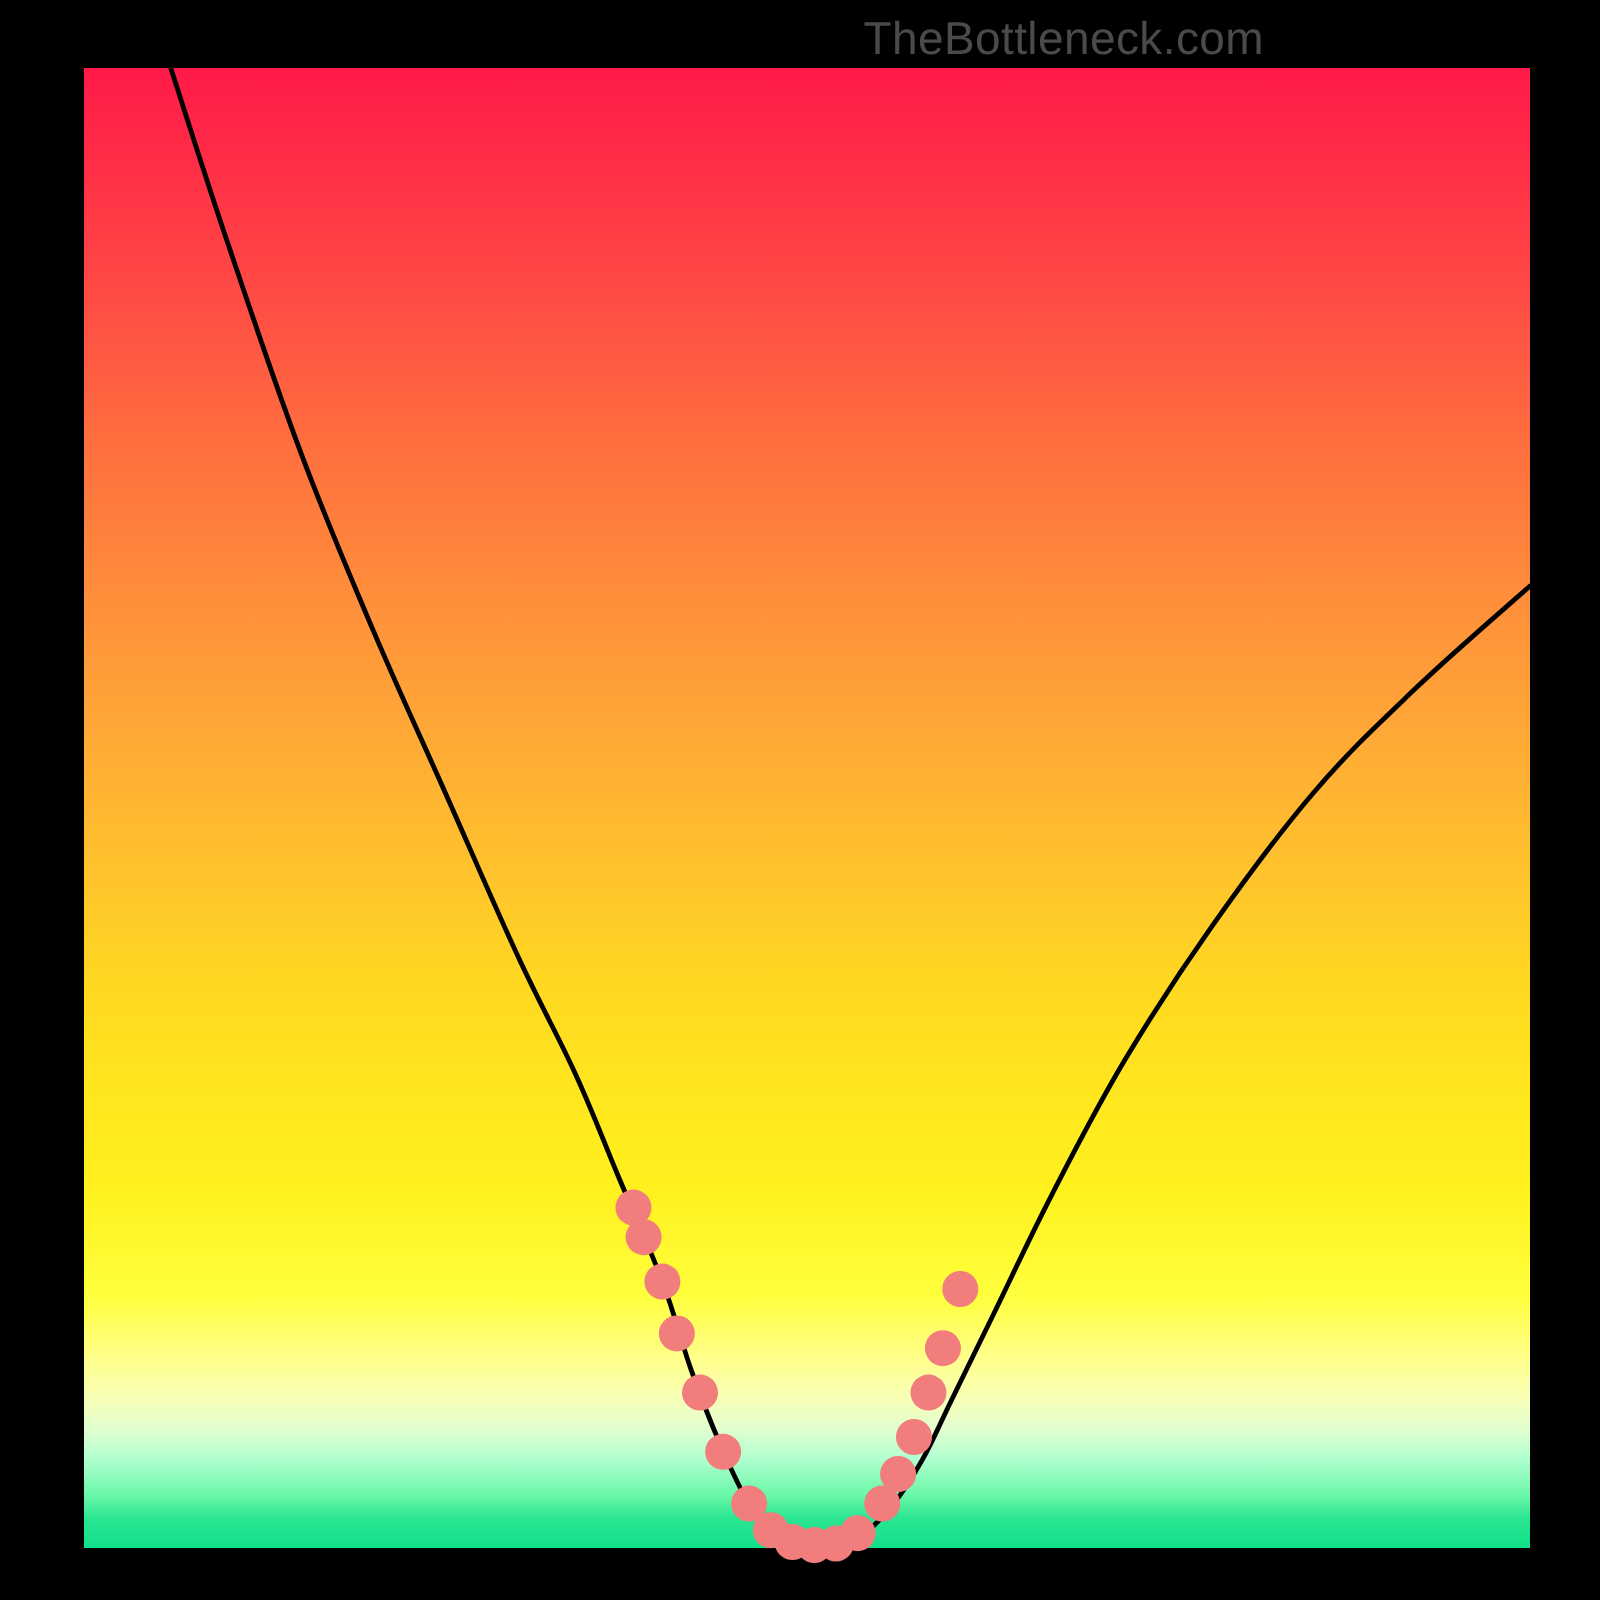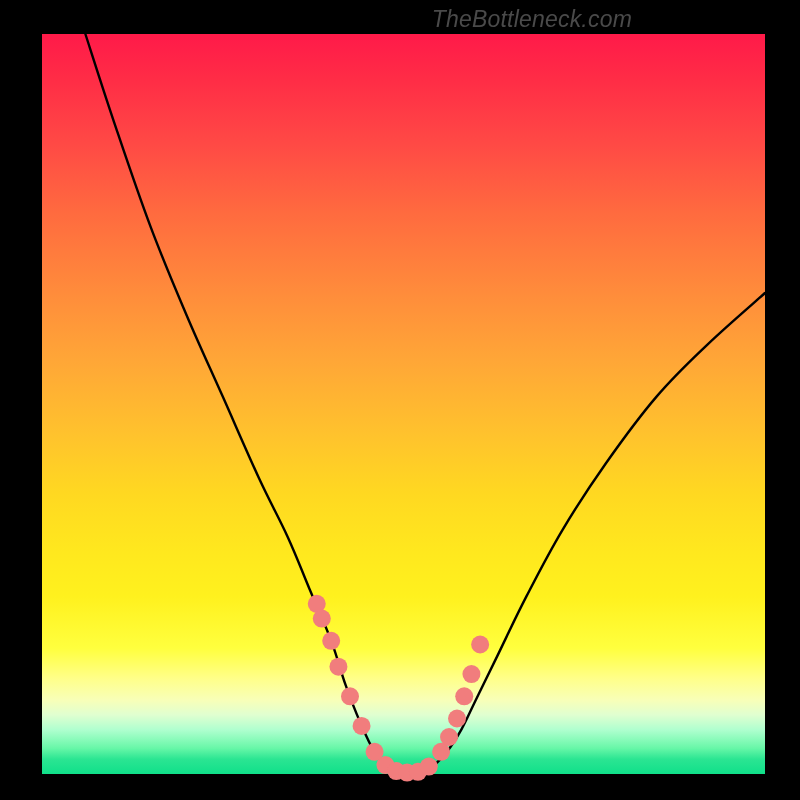--- a/index.html
+++ b/index.html
@@ -9,21 +9,20 @@
     height: 800px;
     background: #000;
     overflow: hidden;
     font-family: Arial, Helvetica, sans-serif;
   }
   .frame {
     position: relative;
     width: 650px;
     height: 800px;
     background: #000;
-    font-style: italic;
   }
   .plot-area {
     position: absolute;
     left: 42px;
     top: 34px;
     width: 723px;
     height: 740px;
     background: linear-gradient(
       to bottom,
       #ff1a49 0%,

